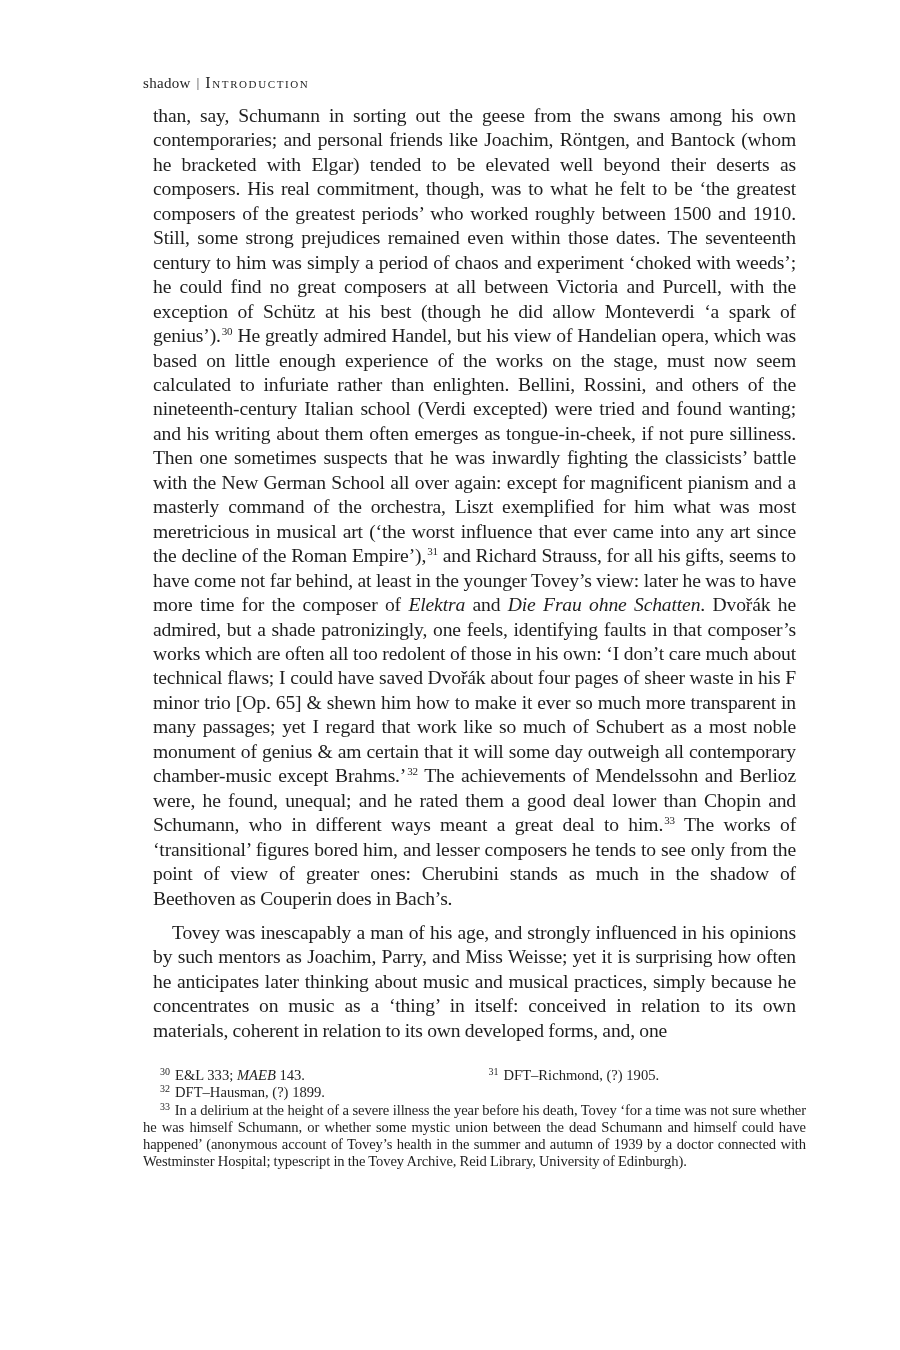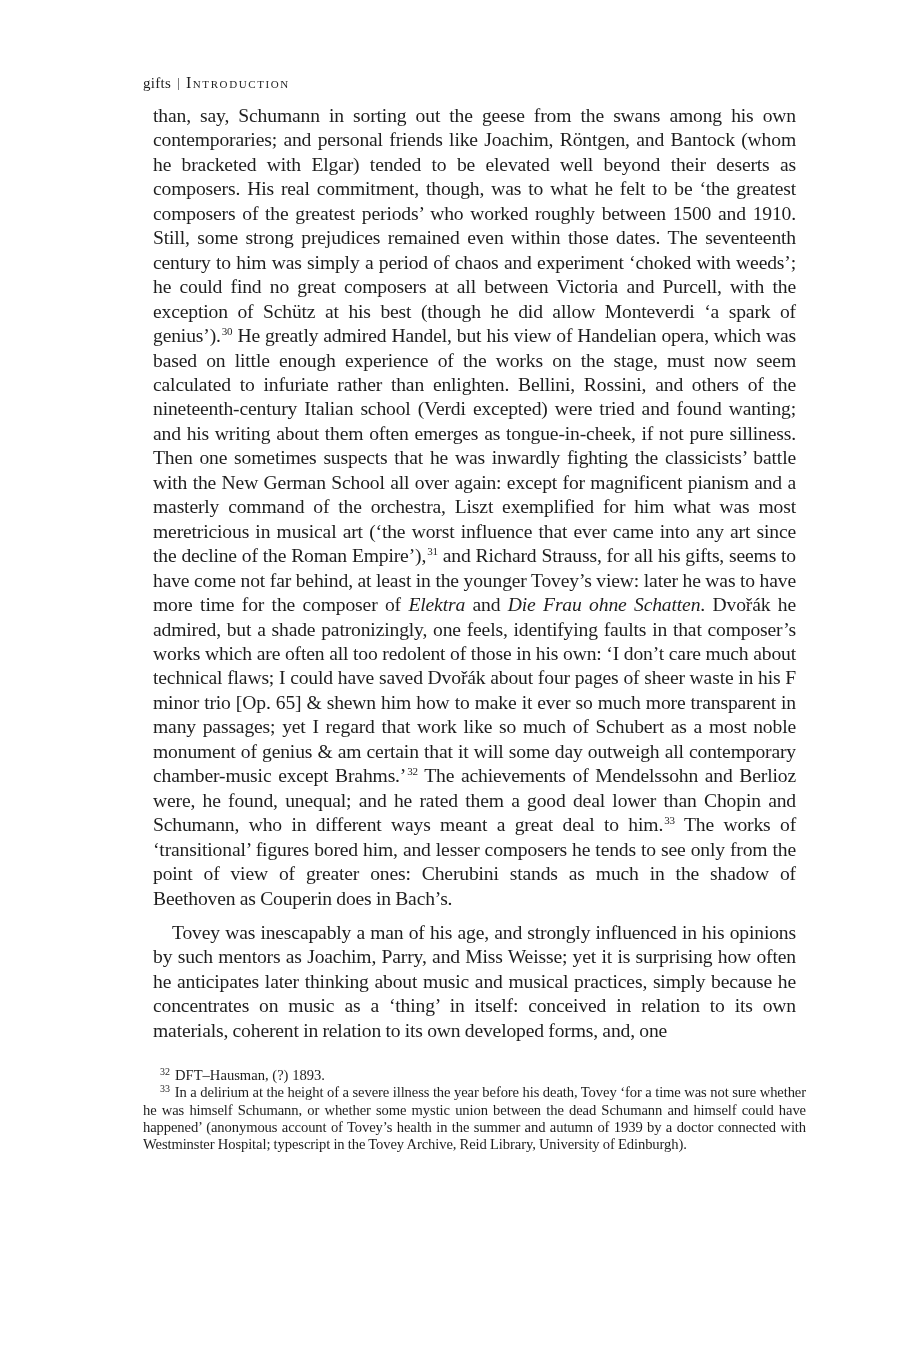--- a/index.html
+++ b/index.html
@@ -98,29 +98,37 @@
       vertical-align: 5px;
       line-height: 0;
       margin-right: 5px;
     }
   </style>
 </head>
 <body>
 
 <div class="page">
   <div class="running-head">
-    <span class="folio">gifts</span><span class="sep">|</span><span class="section">Introduction</span>
+    <span class="folio">shadow</span><span class="sep">|</span><span class="section">Introduction</span>
   </div>
 
   <div class="body-text">
     <p><span>than, say, Schumann in sorting out the geese from the swans among his own contemporaries; and personal friends like Joachim, Röntgen, and Bantock (whom he bracketed with Elgar) tended to be elevated well beyond their deserts as composers. His real commitment, though, was to what he felt to be ‘the greatest composers of the greatest periods’ who worked roughly between 1500 and 1910. Still, some strong prejudices remained even within those dates. The seventeenth century to him was simply a period of chaos and experiment ‘choked with weeds’; he could find no great composers at all between Victoria and Purcell, with the exception of Schütz at his best (though he did allow Monteverdi ‘a spark of genius’).</span><sup class="fnref">30</sup><span> He greatly admired Handel, but his view of Handelian opera, which was based on little enough experience of the works on the stage, must now seem calculated to infuriate rather than enlighten. Bellini, Rossini, and others of the nineteenth-century Italian school (Verdi excepted) were tried and found wanting; and his writing about them often emerges as tongue-in-cheek, if not pure silliness. Then one sometimes suspects that he was inwardly fighting the classicists’ battle with the New German School all over again: except for magnificent pianism and a masterly command of the orchestra, Liszt exemplified for him what was most meretricious in musical art (‘the worst influence that ever came into any art since the decline of the Roman Empire’),</span><sup class="fnref">31</sup><span> and Richard Strauss, for all his gifts, seems to have come not far behind, at least in the younger Tovey’s view: later he was to have more time for the composer of </span><i>Elektra</i><span> and </span><i>Die Frau ohne Schatten</i><span>. Dvořák he admired, but a shade patronizingly, one feels, identifying faults in that composer’s works which are often all too redolent of those in his own: ‘I don’t care much about technical flaws; I could have saved Dvořák about four pages of sheer waste in his F minor trio [Op. 65] &amp; shewn him how to make it ever so much more trans­parent in many passages; yet I regard that work like so much of Schubert as a most noble monument of genius &amp; am certain that it will some day outweigh all contemporary chamber-music except Brahms.’</span><sup class="fnref">32</sup><span> The achievements of Mendelssohn and Berlioz were, he found, unequal; and he rated them a good deal lower than Chopin and Schumann, who in different ways meant a great deal to him.</span><sup class="fnref">33</sup><span> The works of ‘transitional’ figures bored him, and lesser com­posers he tends to see only from the point of view of greater ones: Cherubini stands as much in the shadow of Beethoven as Couperin does in Bach’s.</span></p>
     <p class="indent">Tovey was inescapably a man of his age, and strongly influenced in his opin­ions by such mentors as Joachim, Parry, and Miss Weisse; yet it is surprising how often he anticipates later thinking about music and musical practices, sim­ply because he concentrates on music as a ‘thing’ in itself: conceived in relation to its own materials, coherent in relation to its own developed forms, and, one</p>
   </div>
 </div>
 
 <div class="footnotes">
+  <div class="fn-row">
+    <div class="fn-col">
+      <span class="fn-num">30</span><span>E&amp;L 333; </span><i>MAEB</i><span> 143.</span>
+    </div>
+    <div class="fn-col right">
+      <span class="fn-num">31</span><span>DFT–Richmond, (?) 1905.</span>
+    </div>
+  </div>
   <div class="fn-single">
-    <span class="fn-num">32</span><span>DFT–Hausman, (?) 1893.</span>
+    <span class="fn-num">32</span><span>DFT–Hausman, (?) 1899.</span>
   </div>
   <div class="fn-para">
     <span class="fn-num">33</span><span>In a delirium at the height of a severe illness the year before his death, Tovey ‘for a time was not sure whether he was himself Schumann, or whether some mystic union between the dead Schu­mann and himself could have happened’ (anonymous account of Tovey’s health in the summer and autumn of 1939 by a doctor connected with Westminster Hospital; typescript in the Tovey Archive, Reid Library, University of Edinburgh).</span>
   </div>
 </div>
 
 </body></html>

